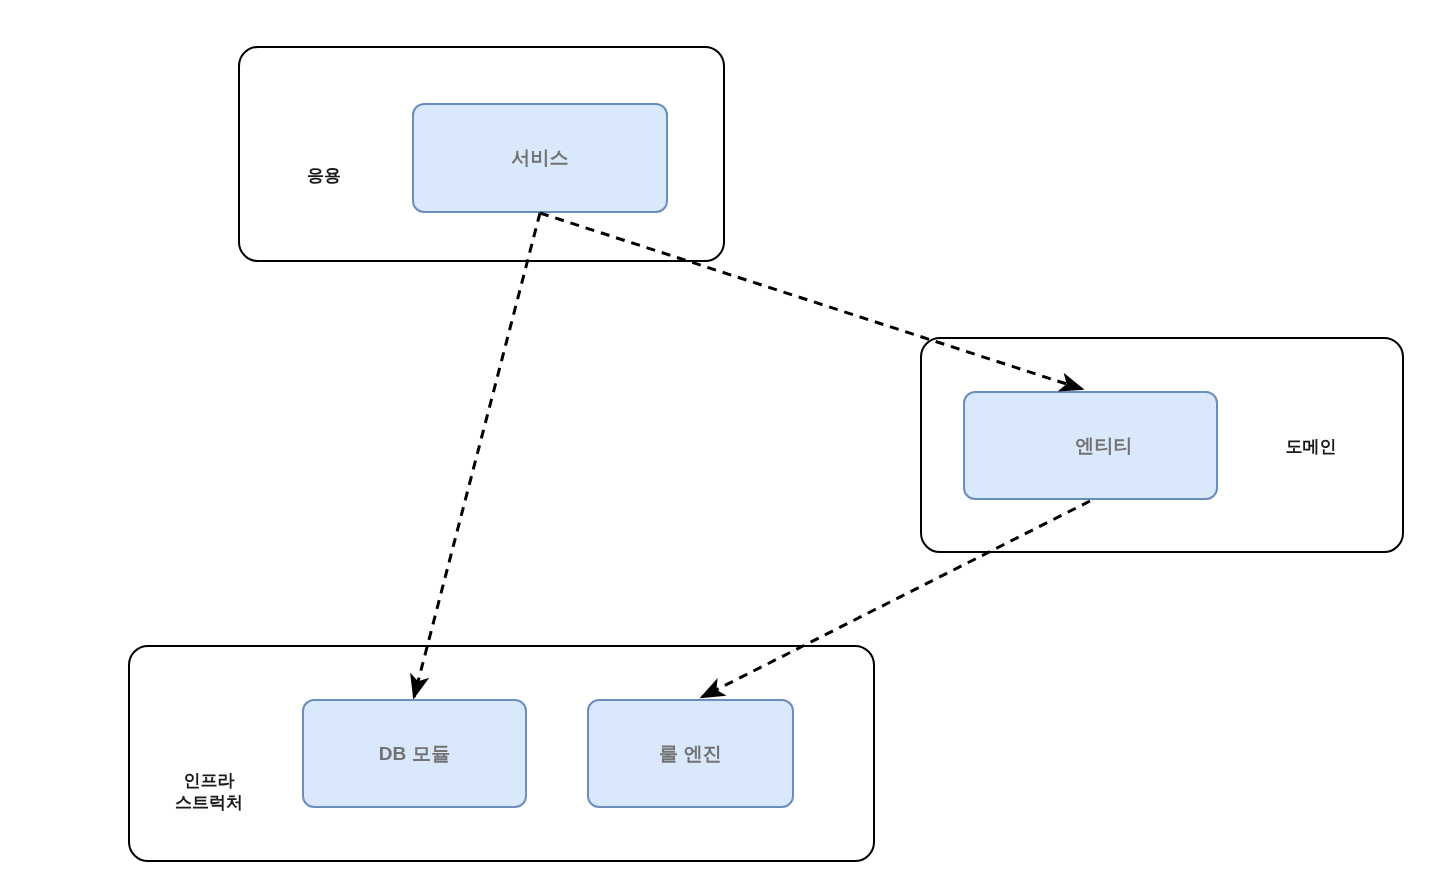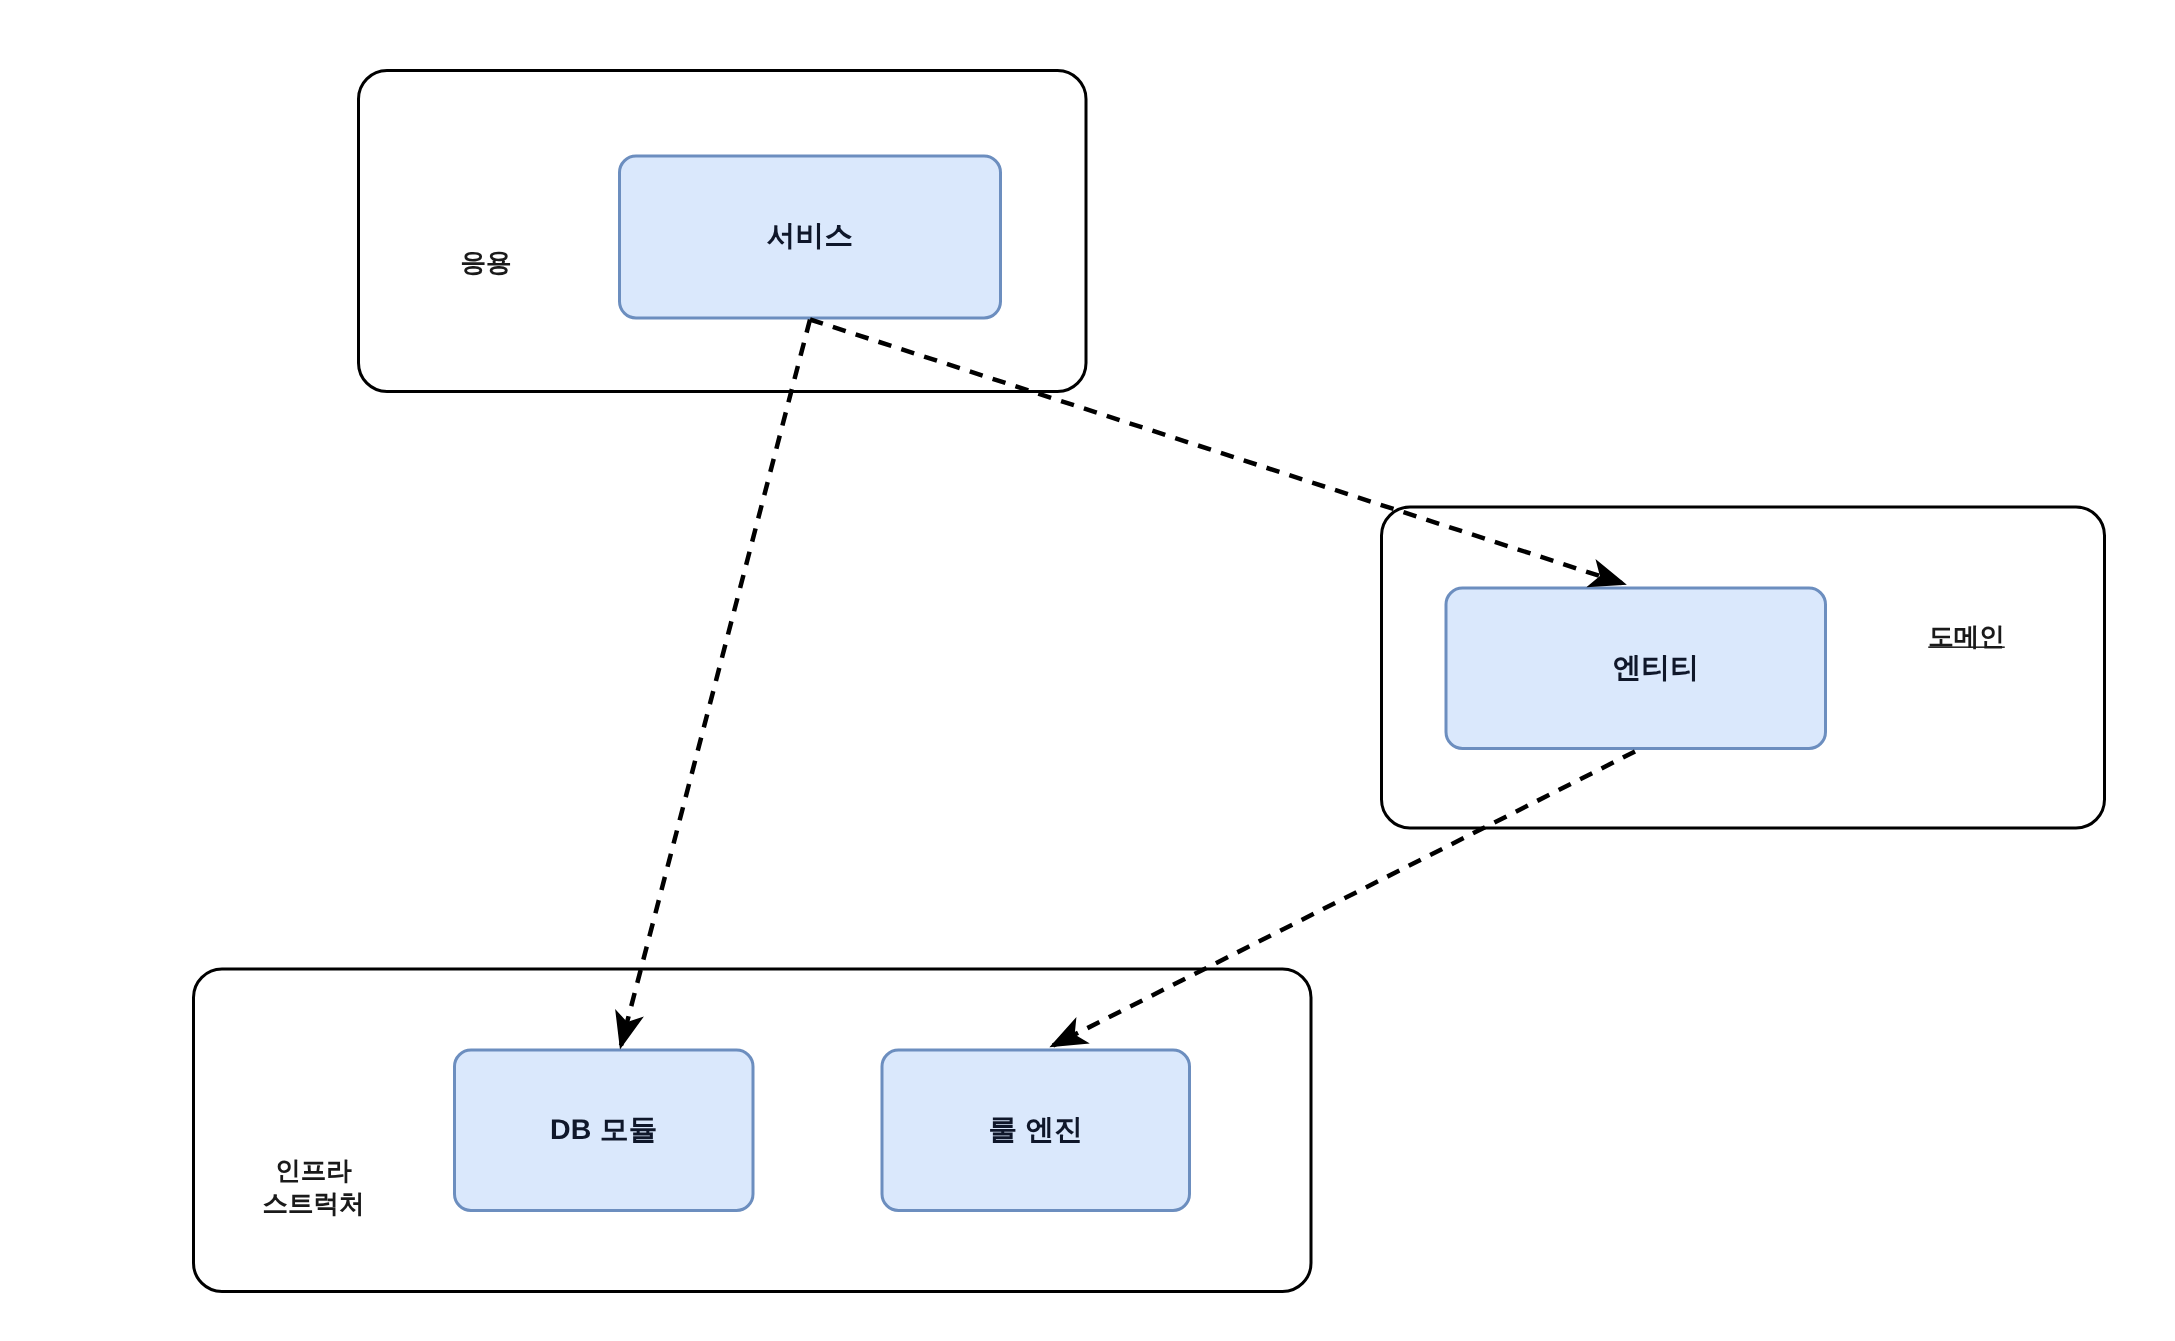--- a/index.html
+++ b/index.html
@@ -30,21 +30,21 @@
     border: 2px solid #6c8ebf;
     border-radius: 12px;
     display: flex;
     align-items: center;
     justify-content: center;
     z-index: 3;
   }
   .node-label {
     font-size: 19px;
     font-weight: 700;
-    color: #0f172a;
+    color: #737373;
     line-height: 1.25;
     text-align: center;
     white-space: pre-line;
     letter-spacing: 0.2px;
   }
   .layer-label {
     position: absolute;
     font-size: 17px;
     font-weight: 700;
     color: #1a1a1a;
@@ -67,21 +67,21 @@
 </head>
 <body>
 
 <div id="canvas">
 
   <div class="layer-container" id="layer-application" style="left: 238px; top: 46px; width: 487px; height: 216px; border-color: rgb(0, 0, 0);"></div>
   <div class="layer-container" id="layer-domain" style="left: 920px; top: 337px; width: 484px; height: 216px; border-color: rgb(0, 0, 0);"></div>
   <div class="layer-container" id="layer-infrastructure" style="left: 128px; top: 645px; width: 747px; height: 217px; border-color: rgb(0, 0, 0);"></div>
 
   <div class="layer-label" id="label-application" style="left: 324px; top: 157px; margin-top: 19px;">응용</div>
-  <div class="layer-label" id="label-domain" style="left: 1311px; top: 425px; text-decoration: underline;">도메인</div>
+  <div class="layer-label" id="label-domain" style="left: 1311px; top: 447px;">도메인</div>
   <div class="layer-label" id="label-infrastructure" style="left: 209px; top: 792px;">인프라
 스트럭처</div>
 
   <svg id="edges" viewBox="0 0 1450 894" xmlns="http://www.w3.org/2000/svg">
     <defs>
       <marker id="arrow-end" markerWidth="9" markerHeight="9" refX="7.5" refY="3.6" orient="auto" markerUnits="strokeWidth">
         <path d="M0,0.3 L8.4,3.6 L0,6.9 L2.1,3.6 Z" fill="#000000"></path>
       </marker>
     </defs>
     <g id="edge-paths">
@@ -90,20 +90,20 @@
         <line x1="1090" y1="501" x2="702" y2="697" stroke="#000000" stroke-width="3" stroke-dasharray="9 7" marker-end="url(#arrow-end)"></line>
       </g>
   </svg>
 
   <div class="node-box" id="node-service" style="left: 412px; top: 103px; width: 256px; height: 110px; background: rgb(218, 232, 252); border-color: rgb(108, 142, 191);">
     <span class="node-label">서비스</span>
   </div>
   <div class="node-box" id="node-entity" style="left: 963px; top: 391px; width: 255px; height: 109px; background: rgb(218, 232, 252); border-color: rgb(108, 142, 191); padding-left: 27px;">
     <span class="node-label">엔티티</span>
   </div>
-  <div class="node-box" id="node-db-module" style="left: 302px; top: 699px; width: 201px; height: 109px; background: rgb(218, 232, 252); border-color: rgb(108, 142, 191);">
+  <div class="node-box" id="node-db-module" style="left: 302px; top: 699px; width: 225px; height: 109px; background: rgb(218, 232, 252); border-color: rgb(108, 142, 191);">
     <span class="node-label">DB 모듈</span>
   </div>
   <div class="node-box" id="node-rule-engine" style="left: 587px; top: 699px; width: 207px; height: 109px; background: rgb(218, 232, 252); border-color: rgb(108, 142, 191);">
     <span class="node-label">룰 엔진</span>
   </div>
 
 </div>
 
 </body></html>

